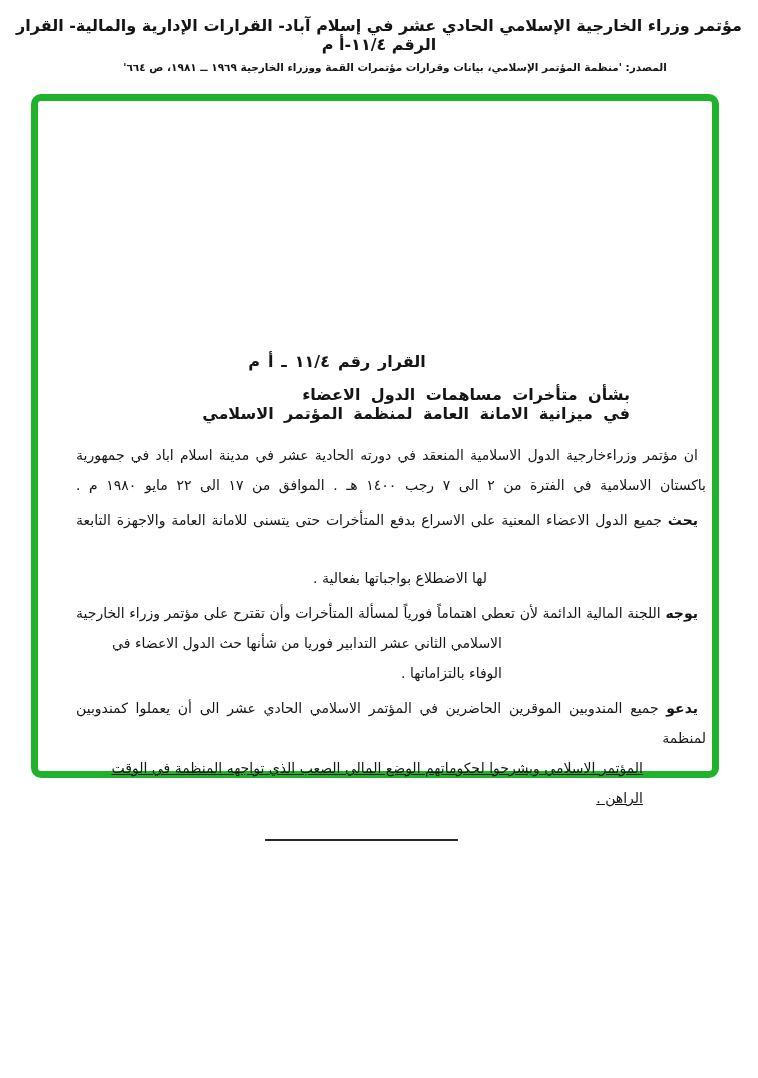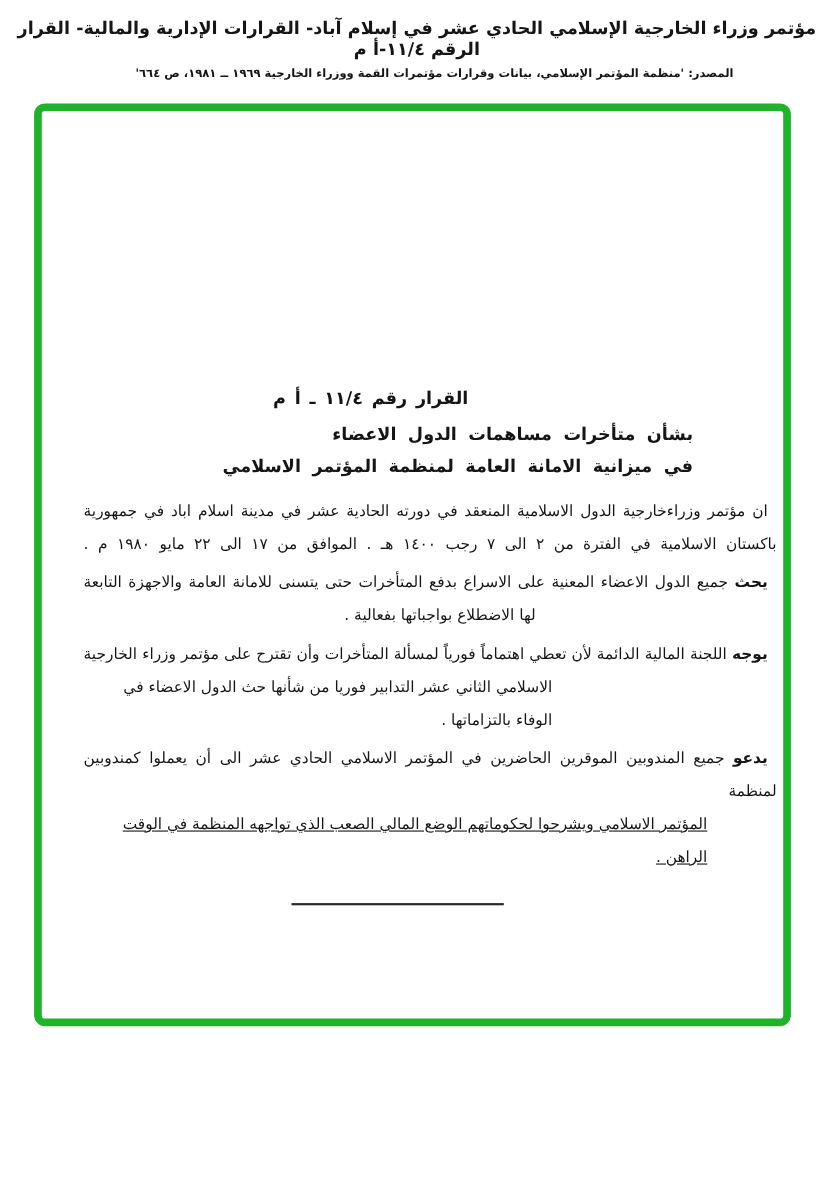--- a/index.html
+++ b/index.html
@@ -16,21 +16,21 @@
     font-size:16px; font-weight:bold;
     letter-spacing:0;
   }
   .header-line2 {
     margin-top:7px;
     font-size:10.5px; font-weight:bold;padding-left:32px;
   }
   .green-box {
     box-sizing:border-box;
     margin:21px 0 0 31px;
-    width:688px; height:839px;
+    width:688px; height:684px;
     border:7px solid #1eb32b;
     border-radius:10px;
     background:#ffffff;
   }
   .content {
     direction:rtl;
     padding:251px 6px 0 38px;
     font-size:14px;
   }
   .res-line {
@@ -39,33 +39,33 @@
     position:relative; left:-54px;
     word-spacing:0.15em;
   }
   .title-line {
     font-size:16px; font-weight:bold;
     text-align:right;
     position:relative; left:-76px;
     word-spacing:0.3em;
   }
   .title-line.t2 { margin-top:14px; }
-  .title-line.t3 { margin-top:10px; }
+  .title-line.t3 { }
   .paras { margin-top:17px; line-height:30px; }
   .para { margin:0 0 5px 0; }
   .line { font-size:14px; }
   .l1 {
     text-align:justify;
     text-align-last:justify;
     text-indent:8px;
   }
   .l2 { text-align:right; }
   .para.p1 .l2 { text-align:justify; text-align-last:justify; }
   .para.p2 .l2 { margin-right:127px; }
-  .para.p3 .l2 { margin-right:219px; }
+  .para.p3 .l2 { margin-right:219px;margin-top:28px; }
   .para.p4 .l2 { margin-right:204px; }
   .para.p5 .l2 { margin-right:63px;text-decoration:underline; }
   .lead { font-weight:bold; }
   .sep {
     margin:26px 248px 0 0;
     width:193px; height:2px;
     background:#2a2a2a;
   }
 </style>
 </head>

